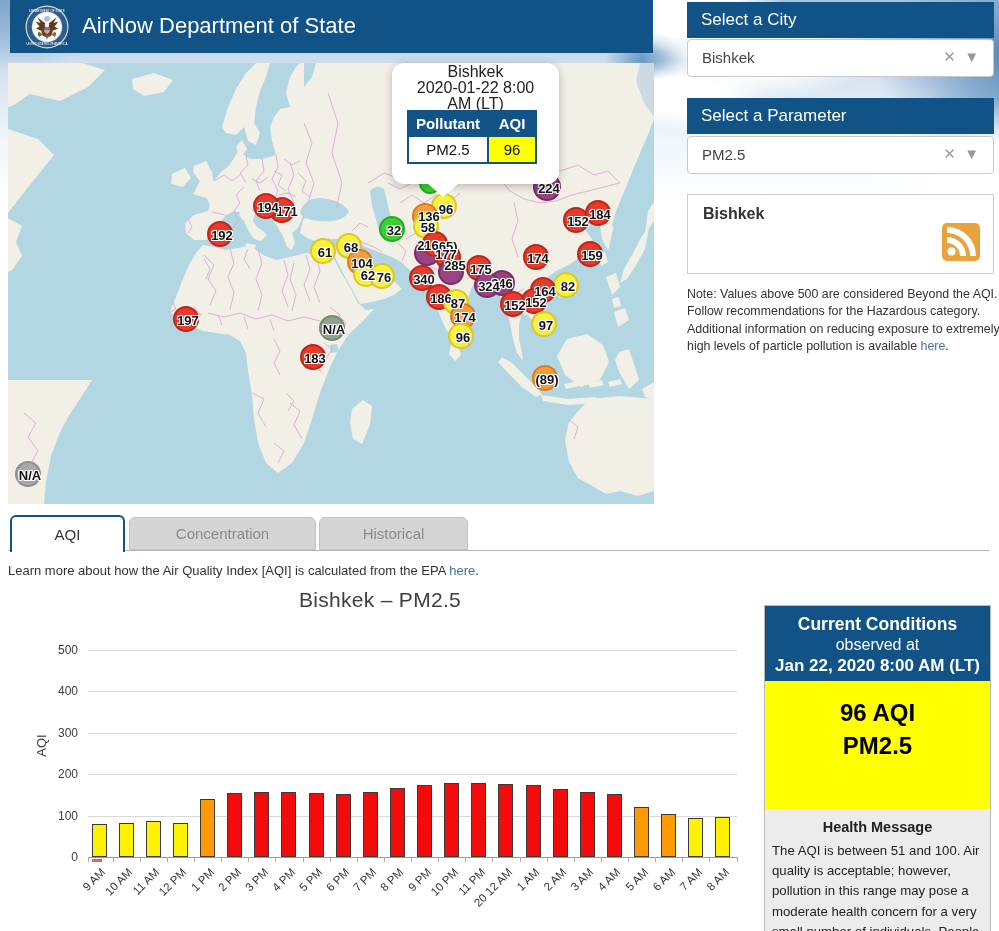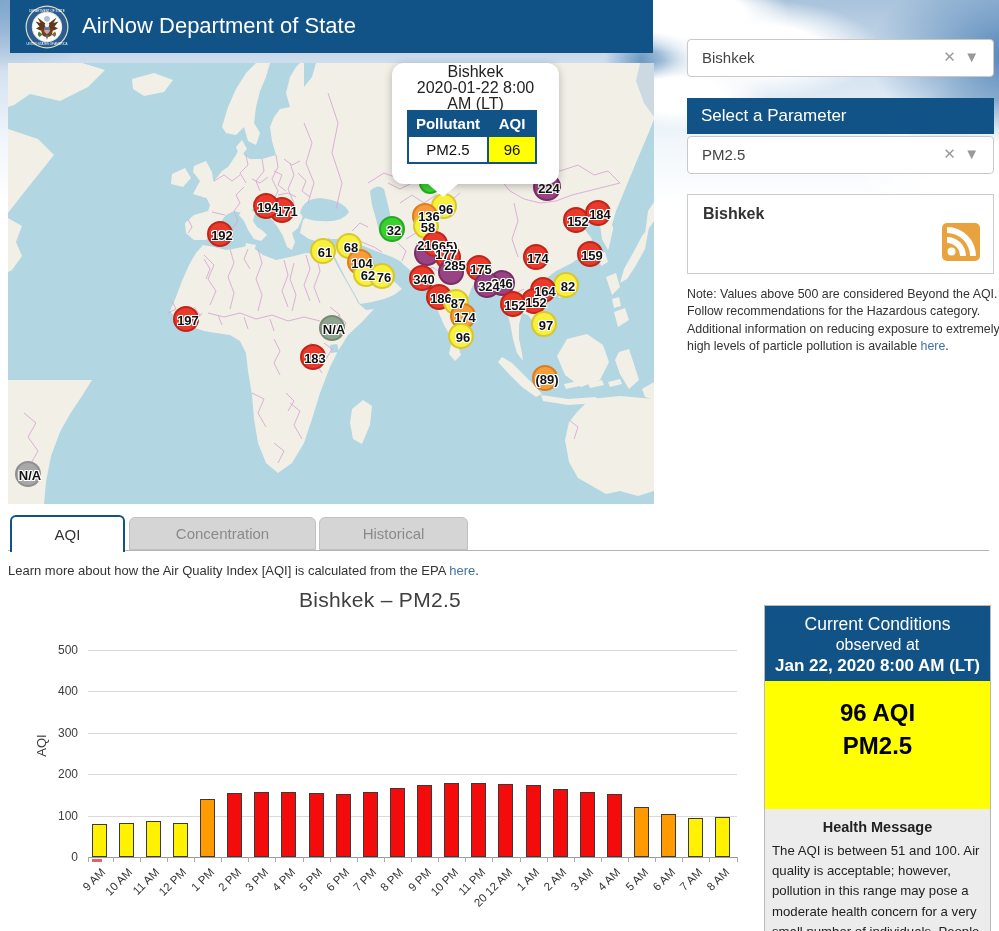--- a/index.html
+++ b/index.html
@@ -274,20 +274,21 @@
           </tr>
       <tr>
             <td style="background:#fff">PM2.5</td>
             <td style="background:#ffff00">96</td>
           </tr>
     </tbody>
       </table>
   </div>
   <div id="tiptail" class="abs"></div>
 
+  <div class="sbhdr abs" style="top:2px">Select a City</div>
   <div class="sbdd abs" style="top:39px">Bishkek<span class="ddicons">✕&nbsp;&nbsp;▼</span></div>
   <div class="sbhdr abs" style="top:98px">Select a Parameter</div>
   <div class="sbdd abs" style="top:136px">PM2.5<span class="ddicons">✕&nbsp;&nbsp;▼</span></div>
 
   <div class="abs" style="left:687px;top:194px;width:307px;height:80px;background:#fff;border:1px solid #ccc">
     <div style="position:absolute;left:15px;top:10px;font-size:16px;font-weight:bold;color:#333">Bishkek</div>
     <svg style="position:absolute;right:13px;top:28px" width="38" height="38" viewBox="0 0 38 38">
       <rect width="38" height="38" rx="5" fill="#e9a33e"></rect>
       <circle cx="9.5" cy="28.5" r="4" fill="#fff"></circle>
       <path d="M5 14 a19 19 0 0 1 19 19 h-6 a13 13 0 0 0 -13 -13 z" fill="#fff"></path>
@@ -392,21 +393,21 @@
 <div class="abs" style="left:628px;top:281px;width:1px;height:5px;background:#aaa"></div>
 <div class="abs" style="left:655px;top:281px;width:1px;height:5px;background:#aaa"></div>
 <div class="abs" style="left:682px;top:281px;width:1px;height:5px;background:#aaa"></div>
 <div class="abs" style="left:709px;top:281px;width:1px;height:5px;background:#aaa"></div>
 <div class="abs" style="left:737px;top:281px;width:1px;height:5px;background:#aaa"></div>
 <div class="abs" style="left:92px;top:283px;width:10px;height:3px;background:#e96060"></div>
     </div>
 
   <div id="cc" class="abs">
     <div style="position:absolute;left:0;top:0;width:100%;height:75px;background:#115287;color:#fff;text-align:center">
-      <div style="font-size:17.5px;font-weight:normal;margin-top:8px">Current Conditions</div>
+      <div style="font-size:17.5px;font-weight:bold;margin-top:8px">Current Conditions</div>
       <div style="font-size:16px;font-weight:normal;margin-top:1px">observed at</div>
       <div style="font-size:17px;font-weight:bold;margin-top:2px">Jan 22, 2020 8:00 AM (LT)</div>
     </div>
     <div style="position:absolute;left:0;top:75px;width:100%;height:128px;background:#ffff00;color:#000;text-align:center;font-weight:bold;font-size:24px">
       <div style="margin-top:18px">96 AQI</div>
       <div style="margin-top:5px">PM2.5</div>
     </div>
     <div style="position:absolute;left:0;top:203px;width:100%;height:123px;background:#ececec;color:#222">
       <div style="text-align:center;font-size:14.5px;font-weight:bold;margin-top:10px">Health Message</div>
       <div style="margin:6px 6px 0 7px;font-size:13.2px;line-height:20.2px;width:213px">The AQI is between 51 and 100. Air quality is acceptable; however, pollution in this range may pose a moderate health concern for a very small number of individuals. People</div>

